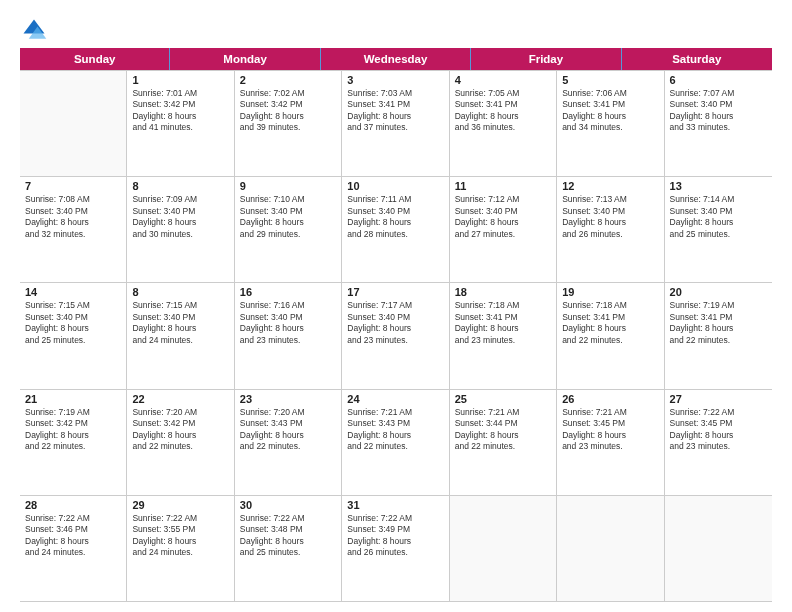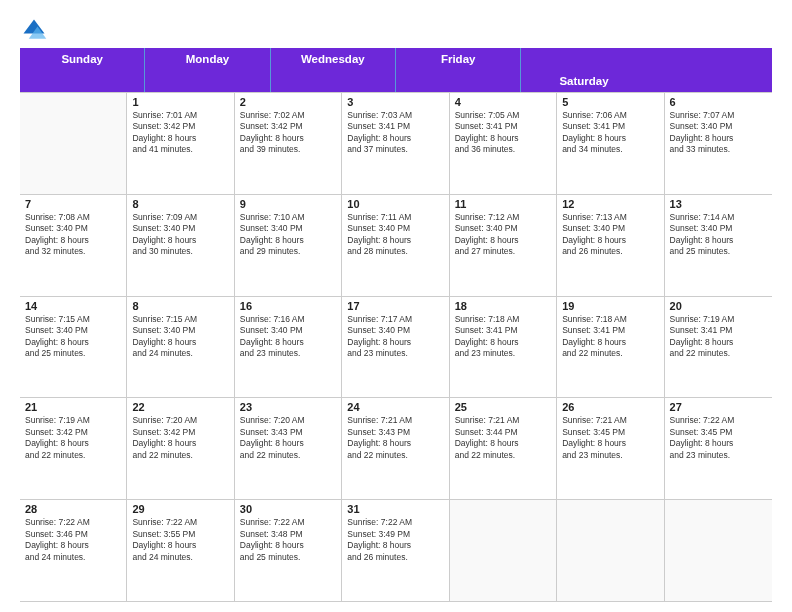--- a/index.html
+++ b/index.html
@@ -53,32 +53,32 @@
       font-size: 13px;
       color: #333;
     }
     .calendar {
       flex: 1;
       display: flex;
       flex-direction: column;
     }
     .cal-header {
       display: grid;
-      grid-template-columns: repeat(6, 1fr);
-      background: #6d28d9;
+      grid-template-columns: repeat(5, 1fr);
+      background: #be185d;
     }
     .cal-header-cell {
       color: #fff;
       font-size: 11.5px;
       font-weight: bold;
       text-align: center;
       padding: 5px 2px;
       border-right: 1px solid #5599d8;
     }
-    .cal-header-cell:last-child { border-right: none; margin-top: 22px; }
+    .cal-header-cell:last-child { border-right: none; }
     .cal-body {
       flex: 1;
       display: flex;
       flex-direction: column;
     }
     .cal-row {
       display: grid;
       grid-template-columns: repeat(7, 1fr);
       flex: 1;
       border-bottom: 1px solid #ccc;

